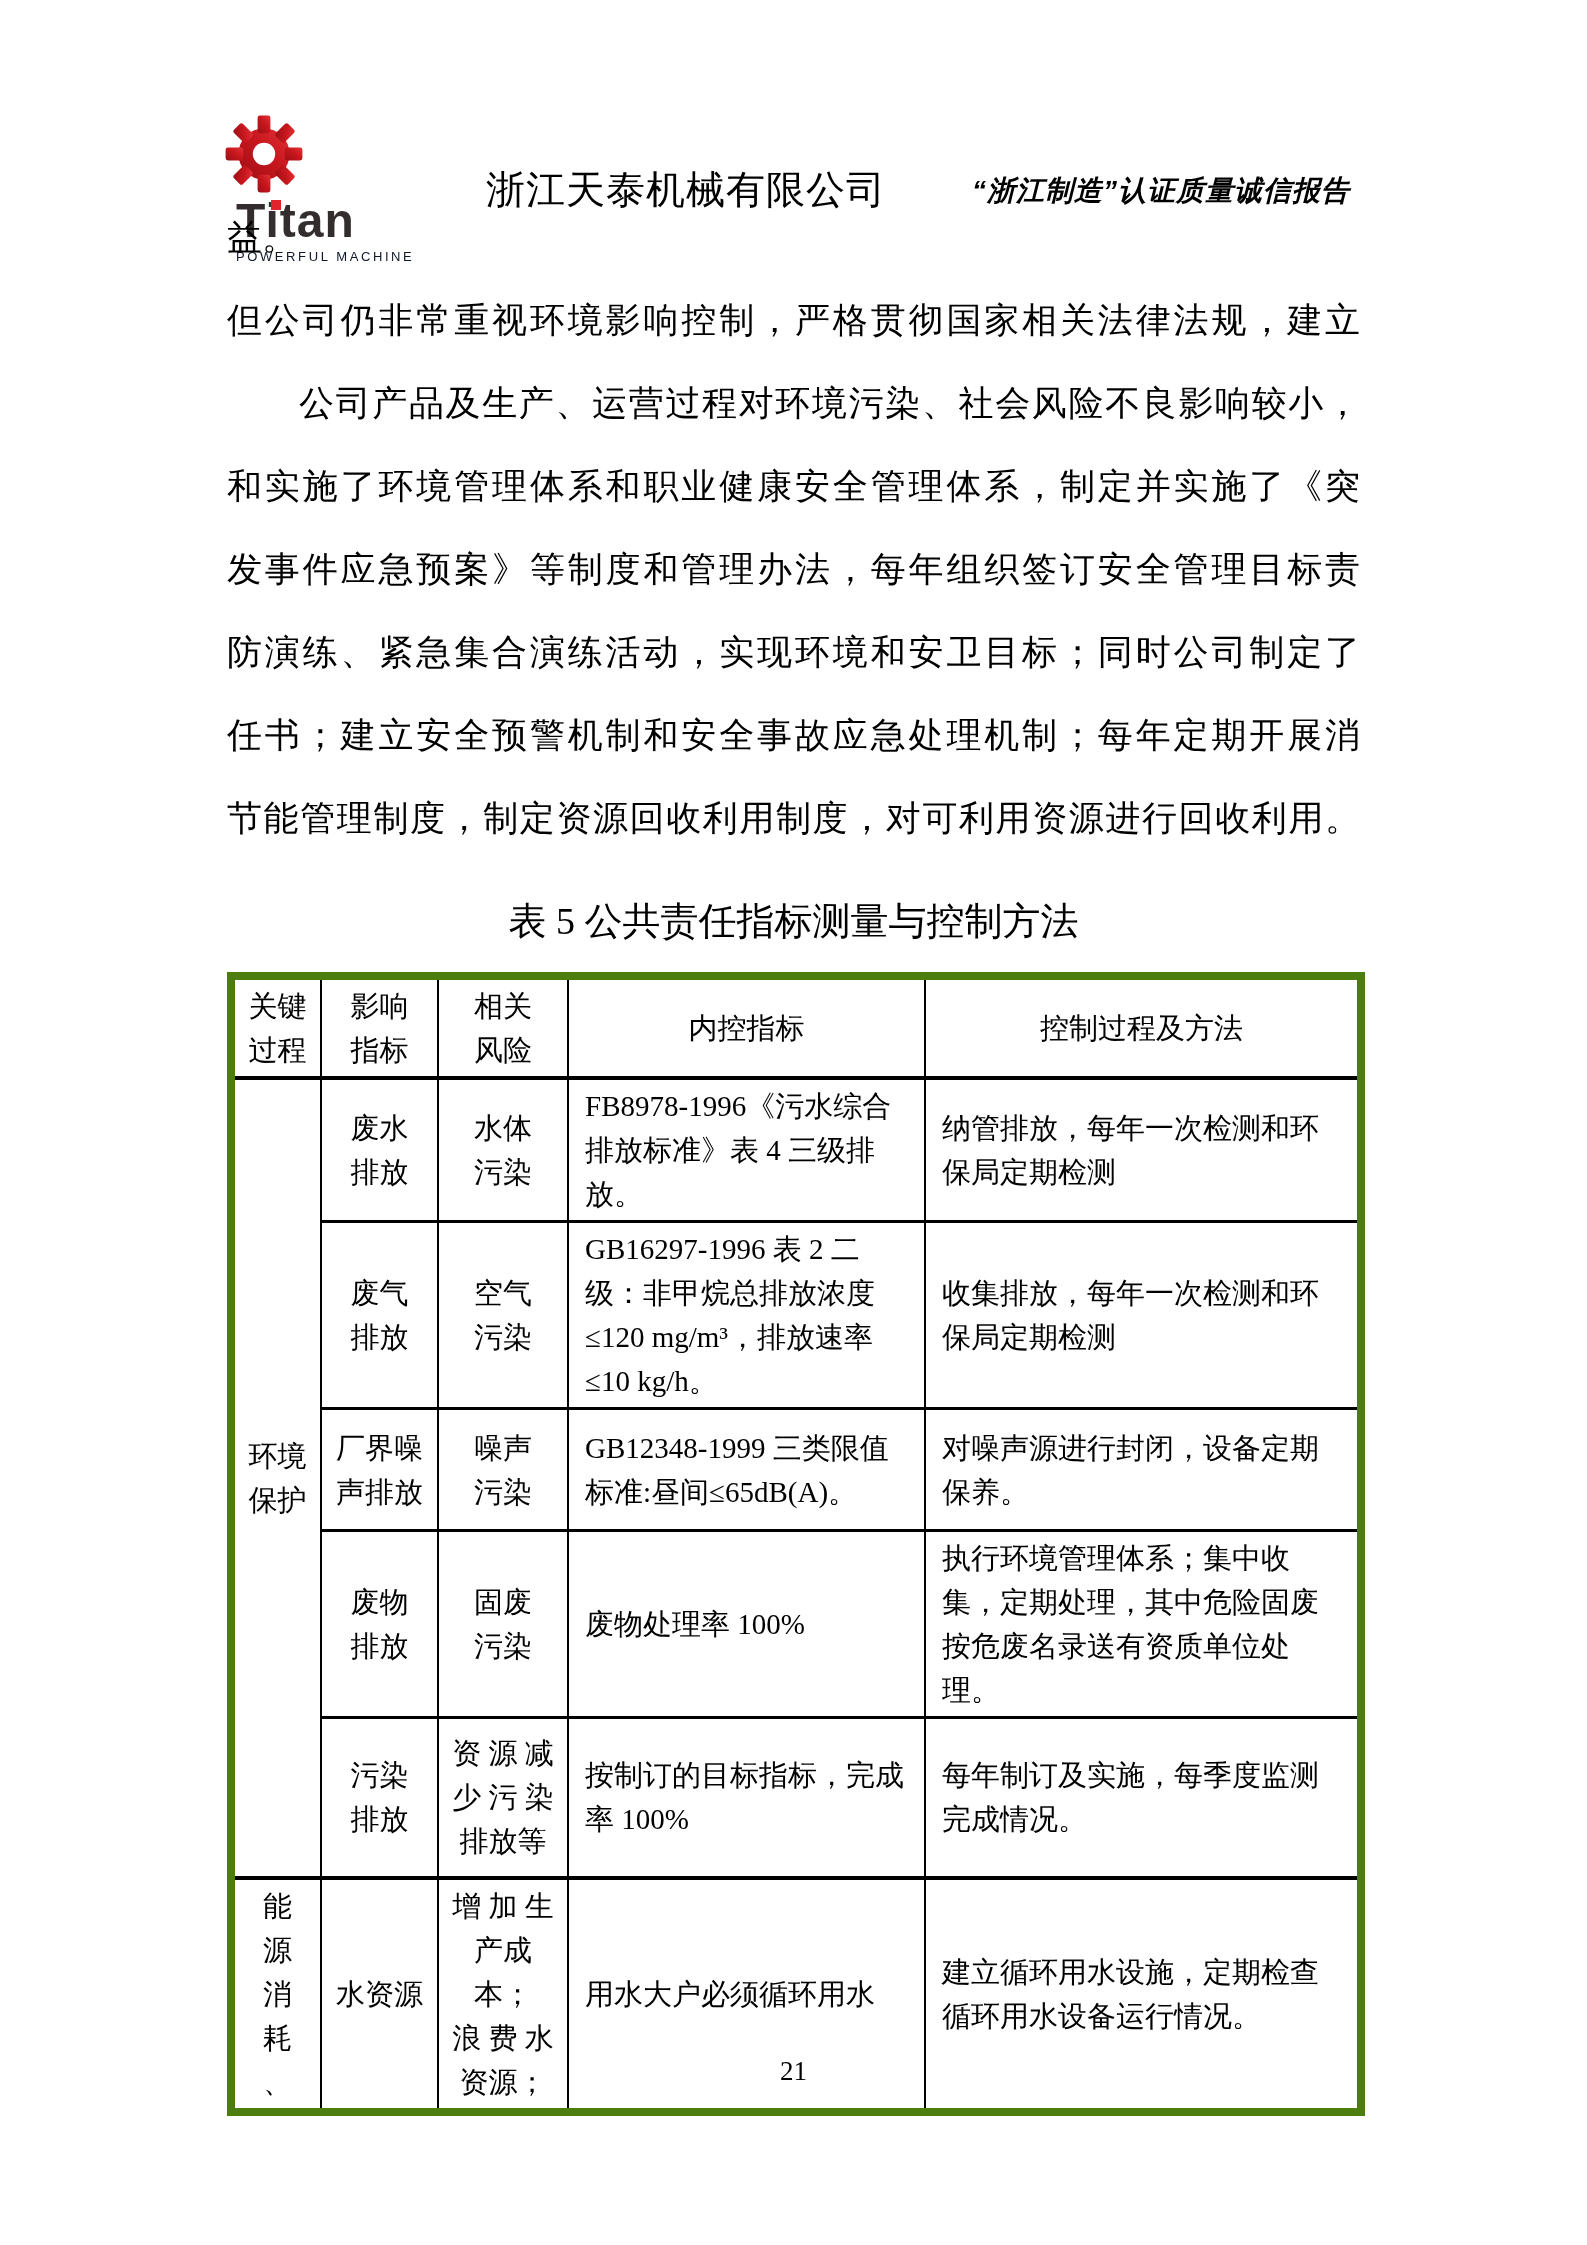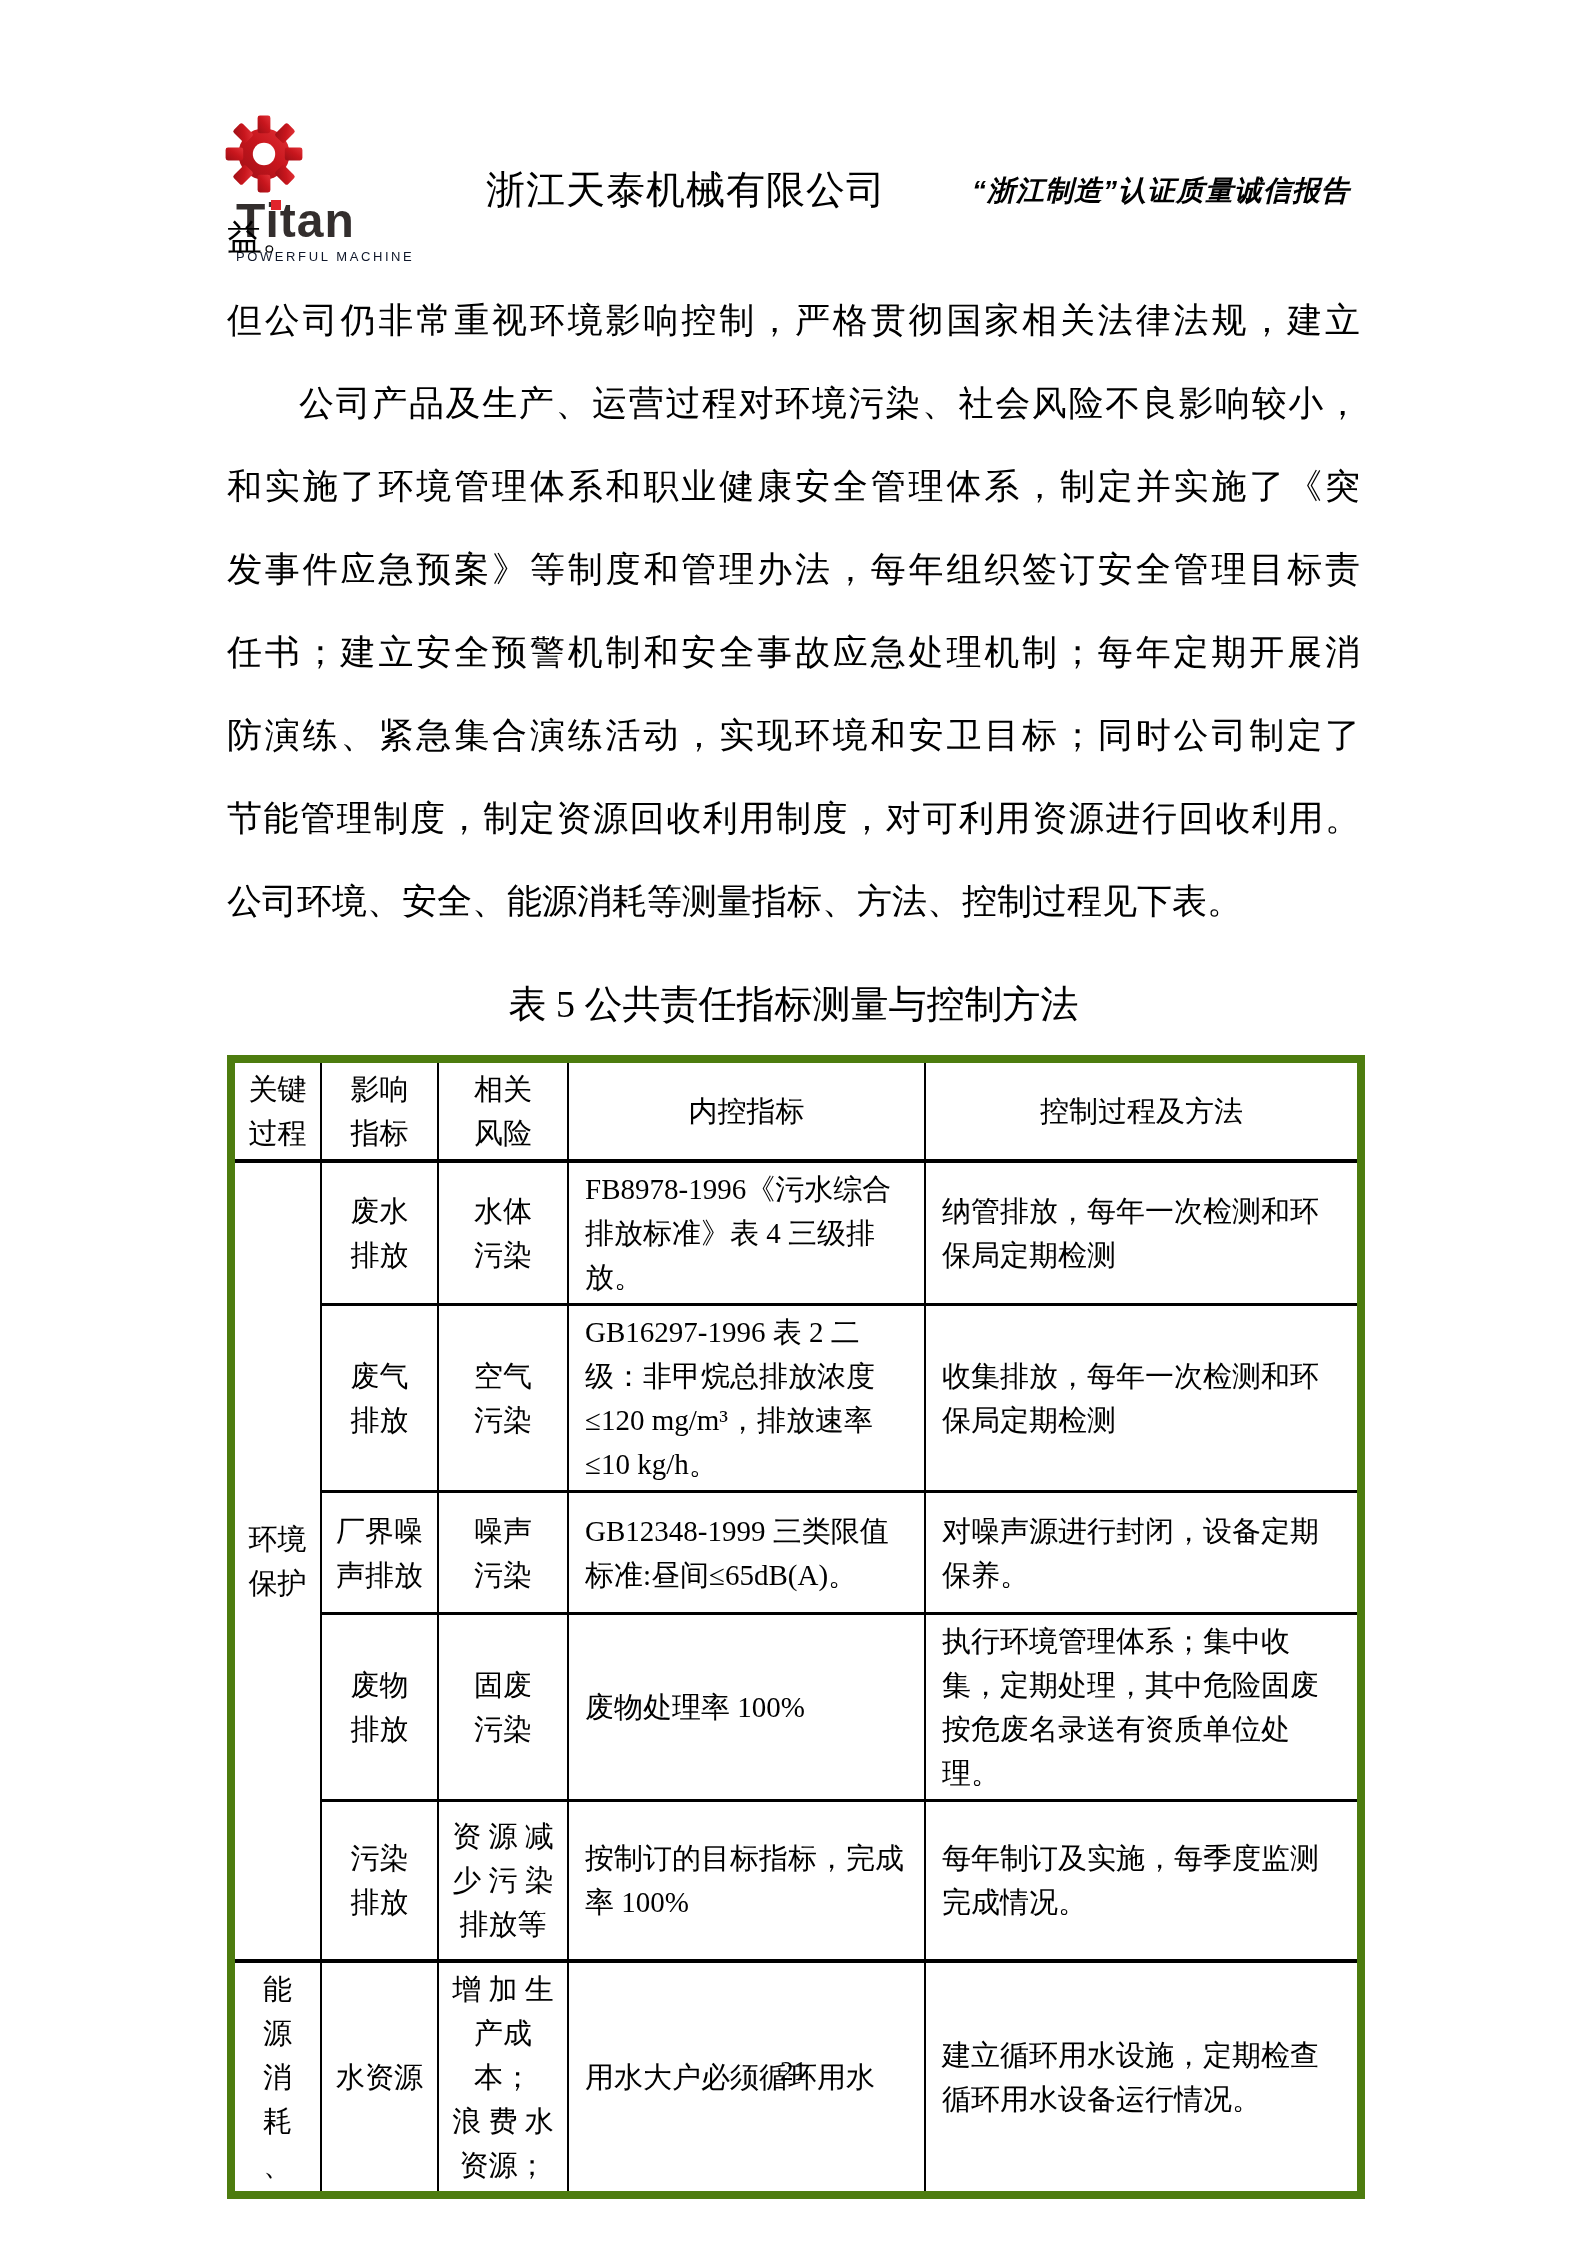--- a/index.html
+++ b/index.html
@@ -84,24 +84,23 @@
 <div class="company-name">浙江天泰机械有限公司</div>
 <div class="report-title">“浙江制造”认证质量诚信报告</div>
 
 <div class="content">
   <div class="bodyline">益。</div>
 
   <div class="jline">但公司仍非常重视环境影响控制，严格贯彻国家相关法律法规，建立</div>
   <div class="jline indent">公司产品及生产、运营过程对环境污染、社会风险不良影响较小，</div>
   <div class="jline">和实施了环境管理体系和职业健康安全管理体系，制定并实施了《突</div>
   <div class="jline">发事件应急预案》等制度和管理办法，每年组织签订安全管理目标责</div>
+  <div class="jline">防演练、紧急集合演练活动，实现环境和安卫目标；同时公司制定了</div>
   <div class="jline">任书；建立安全预警机制和安全事故应急处理机制；每年定期开展消</div>
-  <div class="jline">防演练、紧急集合演练活动，实现环境和安卫目标；同时公司制定了</div>
   <div class="jline">节能管理制度，制定资源回收利用制度，对可利用资源进行回收利用。</div>
-  <div class="jline last">公司环境、安全、能源消耗等测量指标、方法、控制过程见下表。</div>
 
   <div class="table-title">表 5 公共责任指标测量与控制方法</div>
 
   <table class="ctl">
     <colgroup>
       <col style="width:90px">
         <col style="width:117px">
         <col style="width:130px">
       <col style="width:357px">
         <col style="width:436px">

